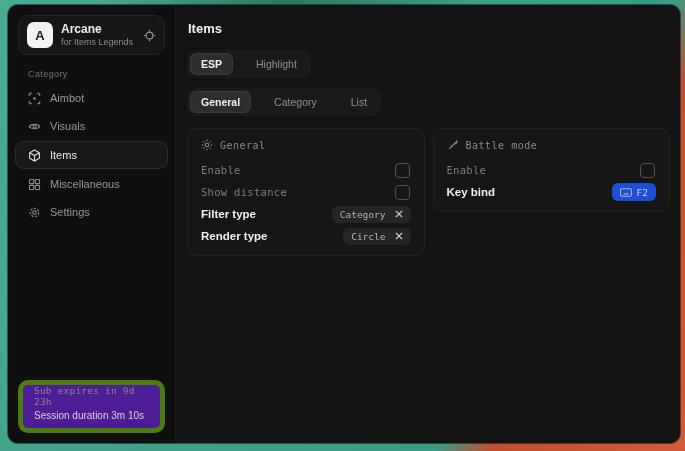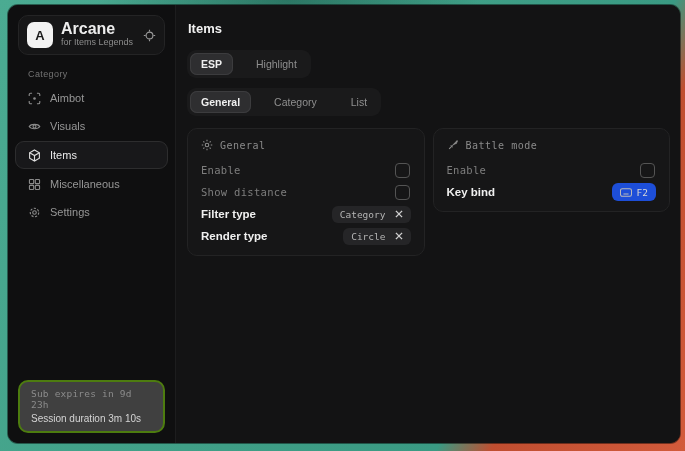--- a/index.html
+++ b/index.html
@@ -9,32 +9,32 @@
   .stage::before{content:"";position:absolute;inset:0;
     background:radial-gradient(ellipse 40% 18% at 42% 0%,rgba(0,35,28,.35),transparent 70%);}
   .window{position:absolute;left:8px;top:5px;right:5px;bottom:8px;background:#121213;
     border-radius:10px;display:flex;overflow:hidden;box-shadow:0 0 0 1px rgba(0,0,0,.45);}
   
   .sidebar{width:167px;background:#0f0f10;border-right:1px solid #1d1d1e;display:flex;flex-direction:column;flex:none;}
   .appcard{margin:10px 10px 0;padding:6px 8px;background:#161617;border:1px solid #242425;border-radius:10px;
     display:flex;align-items:center;gap:8px;}
   .applogo{width:26px;height:26px;background:#f2f2f2;border-radius:7px;color:#1b1b1b;font-weight:bold;
     font-size:13px;display:flex;align-items:center;justify-content:center;flex:none;}
-  .appname{font-size:16px;font-weight:bold;color:#ededed;line-height:12px;}
+  .appname{font-size:12px;font-weight:bold;color:#ededed;line-height:12px;}
   .appsub{font-size:9px;color:#8c8c8c;line-height:11px;margin-top:2px;}
   .pin{margin-left:auto;color:#9b9b9b;display:flex;}
   .seclabel{margin:14px 0 6px 20px;font-size:9px;color:#737373;letter-spacing:.4px;}
   .nav{display:flex;flex-direction:column;}
   .navitem{display:flex;align-items:center;gap:9px;height:26px;padding:0 0 0 20px;margin-bottom:2px;
     color:#979797;font-size:11px;cursor:pointer;}
   .navitem .nicon{display:flex;color:#8a8a8a;}
   .navitem.active{margin:0 7px 2px;padding:0 0 0 12px;height:26px;background:#18181a;
     border:1px solid #2d2d2e;border-radius:9px;color:#e9e9e9;}
   .navitem.active .nicon{color:#dcdcdc;}
-  .sfooter{margin:auto 10px 10px;padding:6px 11px 7px;border:2px solid #4d7c0f;border-radius:10px;background:#404040;}
+  .sfooter{margin:auto 10px 10px;padding:0 11px 7px;border:5px solid #4d7c0f;border-radius:10px;background:#4c1d95;}
   .sfoot1{font-family:"DejaVu Sans Mono",monospace;font-size:9.5px;color:#8b8b8b;letter-spacing:.2px;}
   .sfoot2{font-size:10px;color:#d4d4d4;margin-top:3px;}
   
   .main{flex:1;background:#131314;padding:12px 10px 12px 11px;display:flex;flex-direction:column;}
   .ptitle{font-size:13px;font-weight:bold;color:#f1f1f1;margin:4px 0 0 1px;}
   .tabrow{margin-top:14px;}
   .tabrow+.tabrow{margin-top:10px;}
   .tabs{display:inline-flex;background:#1a1a1b;border-radius:9px;padding:3px;gap:12px;}
   .tab{font-size:10.5px;color:#8f8f8f;padding:5px 11px;border-radius:7px;cursor:pointer;white-space:nowrap;}
   .tab.active{background:#2e2e30;color:#f0f0f0;font-weight:600;box-shadow:inset 0 0 0 1px #3c3c3e;}

